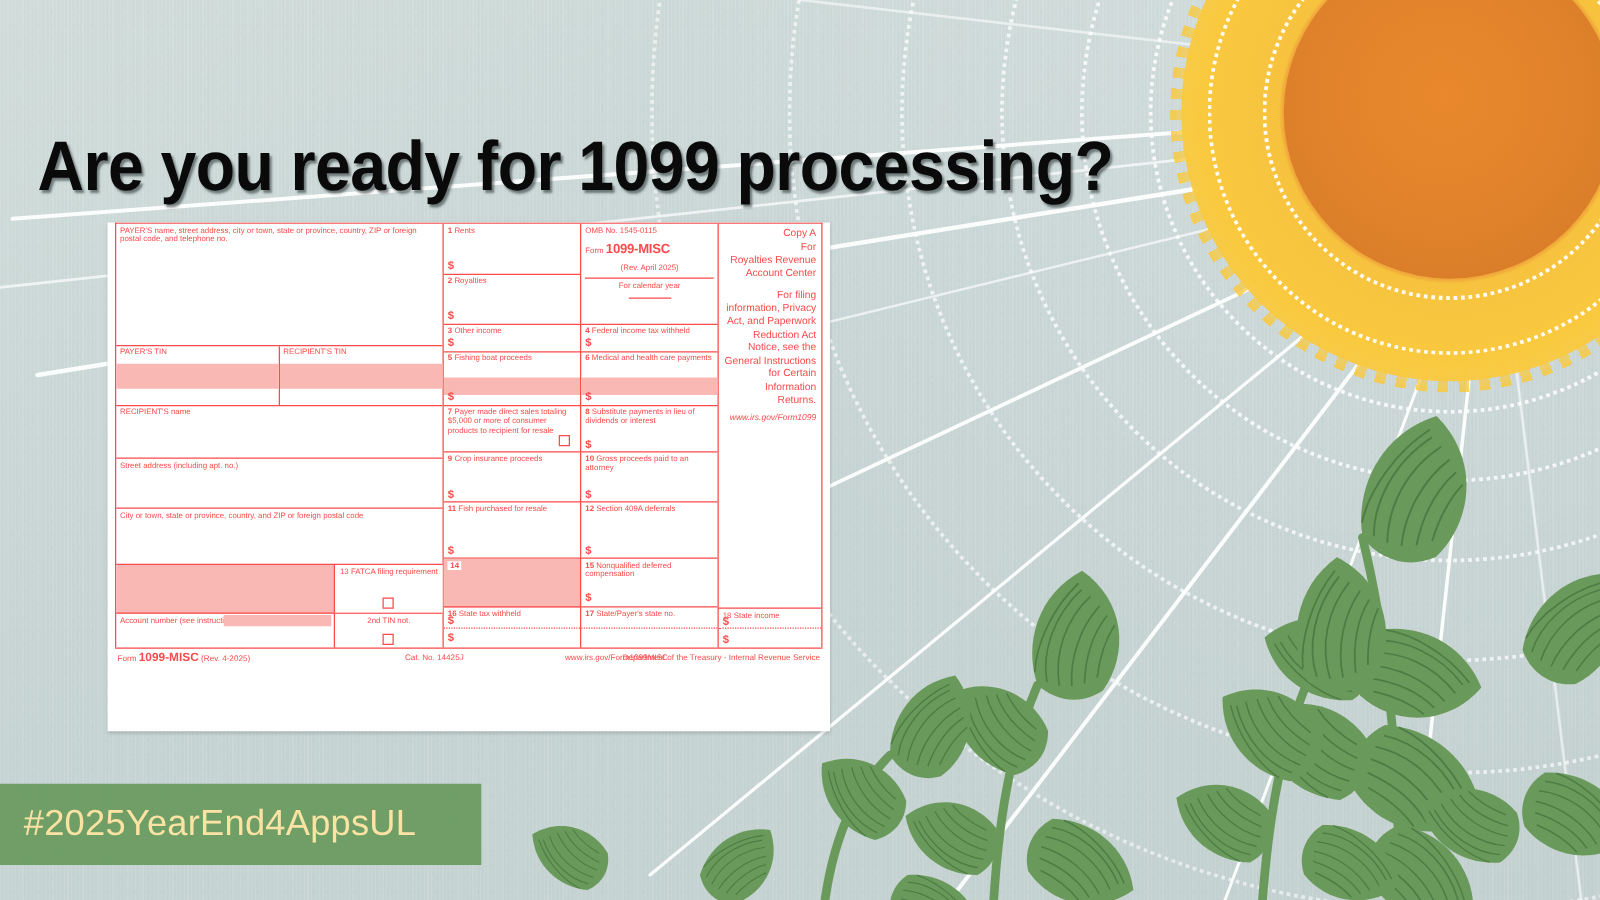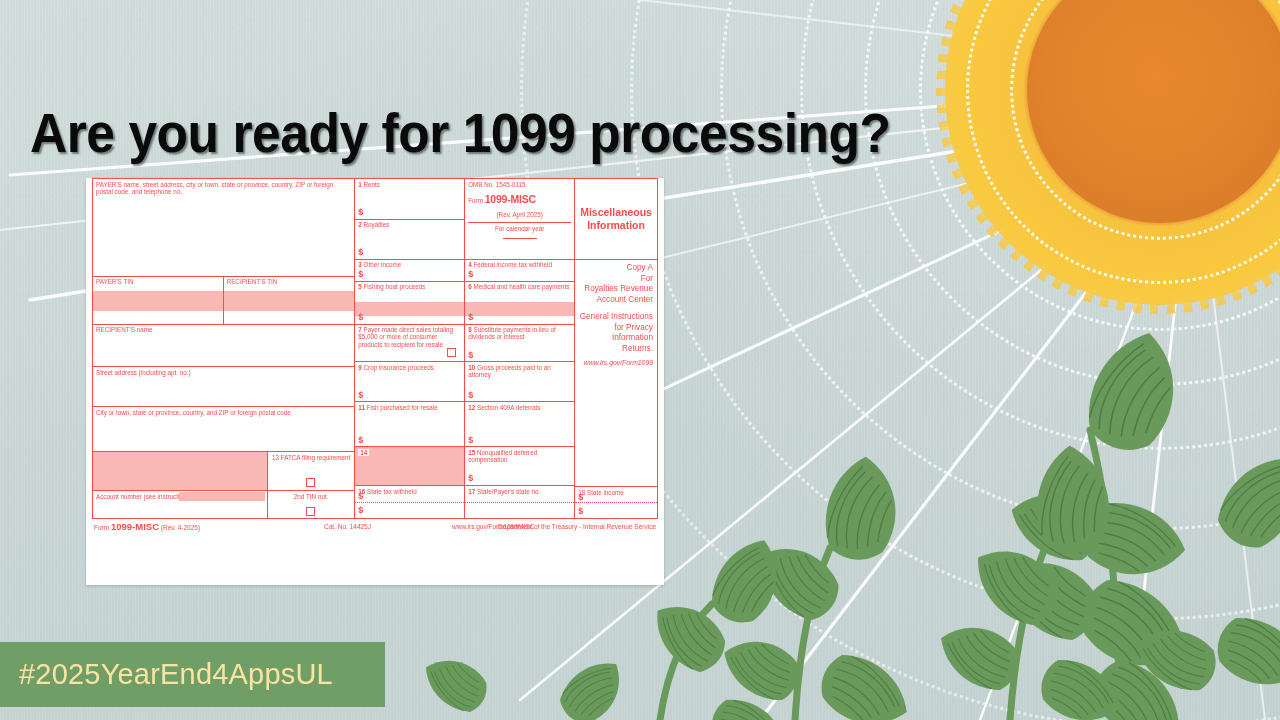--- a/index.html
+++ b/index.html
@@ -135,21 +135,21 @@
        2px 3px 3px rgba(180,130,40,0.35);
     white-space: nowrap;
   }
 
   
   .hashtag-band {
     position: absolute;
     left: 0; top: 627px;
     width: 385px; height: 65px;
     background: rgba(99,150,86,0.88);
-    display: flex; align-items: center; margin-top: 15px;
+    display: flex; align-items: center;
   }
   .hashtag-text {
     padding-left: 19px;
     font-family: "Liberation Sans", sans-serif;
     font-size: 29px;
     font-weight: 400;
     color: #fbe3a3;
     letter-spacing: 0.2px;
     white-space: nowrap;
   }
@@ -591,33 +591,28 @@
           <span class="dollar">$</span>
         </div>
         <div class="cell r17">
           <span class="num">17</span>
           <span>State/Payer's state no.</span>
           <div class="state-dotted"></div>
         </div>
       </div>
 
       <div class="col-copy">
-        <div class="copy-head">
-          <span>
-            <span>Miscellaneous</span><br>
-            <span>Information</span>
-          </span>
-        </div>
         <div class="copy-body">
           <div class="big">Copy A</div>
           <div class="big">For</div>
           <div class="big">Royalties Revenue</div>
           <div class="big">Account Center</div>
           <div style="height:7px"></div>
-          <div class="big">General Instructions for Privacy Information Returns.</div>
+          <div>For filing information, Privacy Act, and Paperwork Reduction Act Notice, see the</div>
+          <div class="big">General Instructions for Certain Information Returns.</div>
           <div class="copy-url">www.irs.gov/Form1099</div>
         </div>
         <div class="r18 copy-18-wrap">
           <span class="num">18</span>
           <span>State income</span>
           <span class="dollar2">$</span>
           <div class="dotted-split"></div>
           <span class="dollar3">$</span>
         </div>
       </div>

